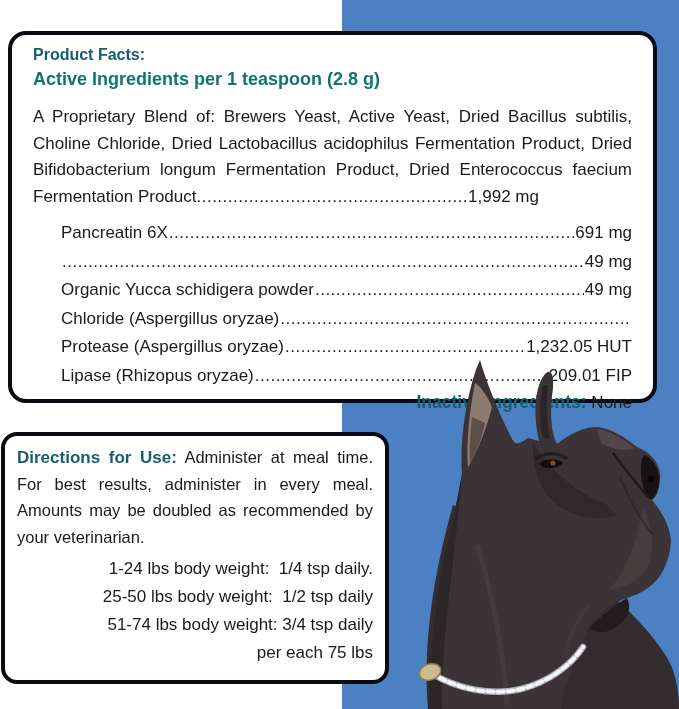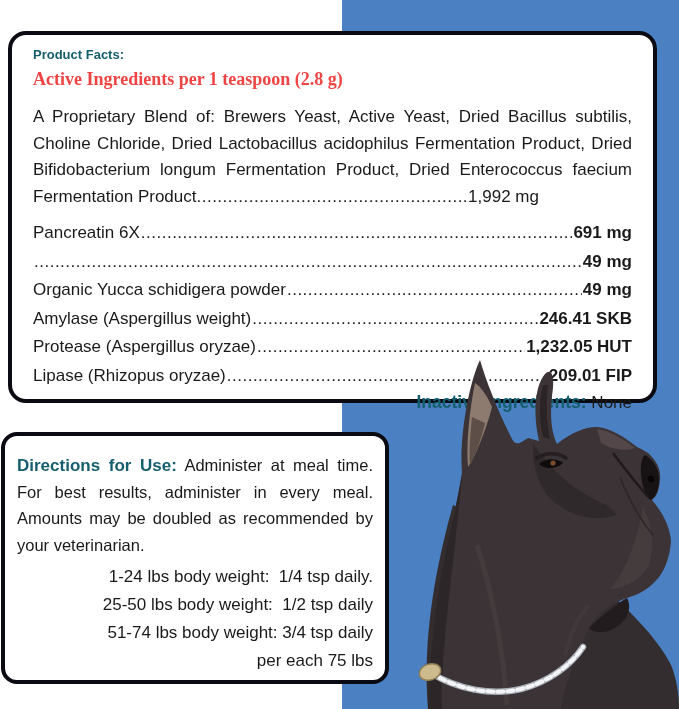--- a/index.html
+++ b/index.html
@@ -13,42 +13,42 @@
     position:absolute;left:342px;top:0;width:337px;height:709px;
     background:#4b81c3;z-index:0;
   }
   .panel{
     position:absolute;background:#ffffff;border:4px solid #0a0a12;
     box-sizing:border-box;z-index:2;
   }
   .top-panel{left:8px;top:31px;width:649px;height:372px;border-radius:18px;}
   .bottom-panel{left:1px;top:432px;width:388px;height:252px;border-radius:16px;}
   .tp-content{padding:7px 21px 0 21px;}
-  .bp-content{padding:16px 12px 0 12px;}
+  .bp-content{padding:8px 12px 0 12px;}
 
-  .h-teal{color:#155e6e;font-weight:bold;font-size:13px;line-height:25px;}
-  .h-blue{color:#ef4444;font-weight:bold;font-size:18px;line-height:25px;font-family:Liberation Serif, serif;}
+  .h-teal{color:#155e6e;font-weight:bold;font-size:16px;line-height:25px;}
+  .h-blue{color:#0f766e;font-weight:bold;font-size:18px;line-height:25px;}
 
   .blend{
     margin-top:12px;font-size:17px;line-height:26.5px;text-align:justify;
   }
   .blend-tail{white-space:nowrap;}
   .blend-dots::before{
     content:"....................................................";
     letter-spacing:0.5px;
   }
   .ing-rows{margin-top:9px;}
-  .ing-row{display:flex;align-items:flex-end;font-size:17px;line-height:28.5px;}
+  .ing-row{display:flex;align-items:flex-end;font-size:17px;line-height:28.5px;margin-left:28px;}
   .ing-name{white-space:nowrap;}
   .ing-dots{flex:1;overflow:hidden;white-space:nowrap;margin:0 1px;}
   .ing-dots::after{
     content:"..................................................................................................................................................................";
     letter-spacing:0.5px;
   }
-  .ing-amt{white-space:nowrap;font-weight:bold;}
+  .ing-amt{white-space:nowrap;}
   .inactive-line{font-size:17px;text-align:right;}
   .inactive-line .h-teal{font-size:17.5px;}
 
   .directions-para{font-size:16.5px;line-height:26.5px;text-align:justify;}
   .directions-para .h-teal{font-size:17px;}
   .dosage{margin-top:5px;text-align:right;}
   .dose-line{font-size:17px;line-height:28px;white-space:pre-wrap;}
 
   .dog-wrap{position:absolute;left:415px;top:355px;width:264px;height:354px;z-index:5;}
   .dog-wrap svg{display:block;}
@@ -74,23 +74,22 @@
       <div class="ing-row">
           <span class="ing-dots"></span>
           <span class="ing-amt">49 mg</span>
       </div>
       <div class="ing-row">
         <span class="ing-name">Organic Yucca schidigera powder</span>
           <span class="ing-dots"></span>
           <span class="ing-amt">49 mg</span>
       </div>
       <div class="ing-row">
-        <span class="ing-name">Amylase (Aspergillus weight)</span>
+        <span class="ing-name">Chloride (Aspergillus oryzae)</span>
           <span class="ing-dots"></span>
-          <span class="ing-amt">246.41 SKB</span>
       </div>
       <div class="ing-row">
         <span class="ing-name">Protease (Aspergillus oryzae)</span>
           <span class="ing-dots"></span>
           <span class="ing-amt">1,232.05 HUT</span>
       </div>
       <div class="ing-row">
         <span class="ing-name">Lipase (Rhizopus oryzae)</span>
           <span class="ing-dots"></span>
           <span class="ing-amt">209.01 FIP</span>

